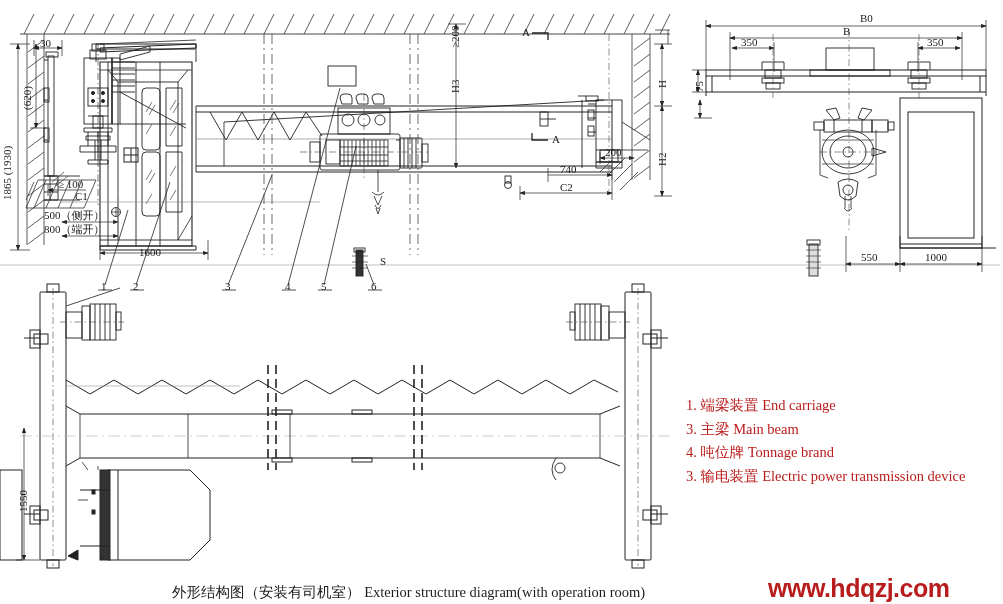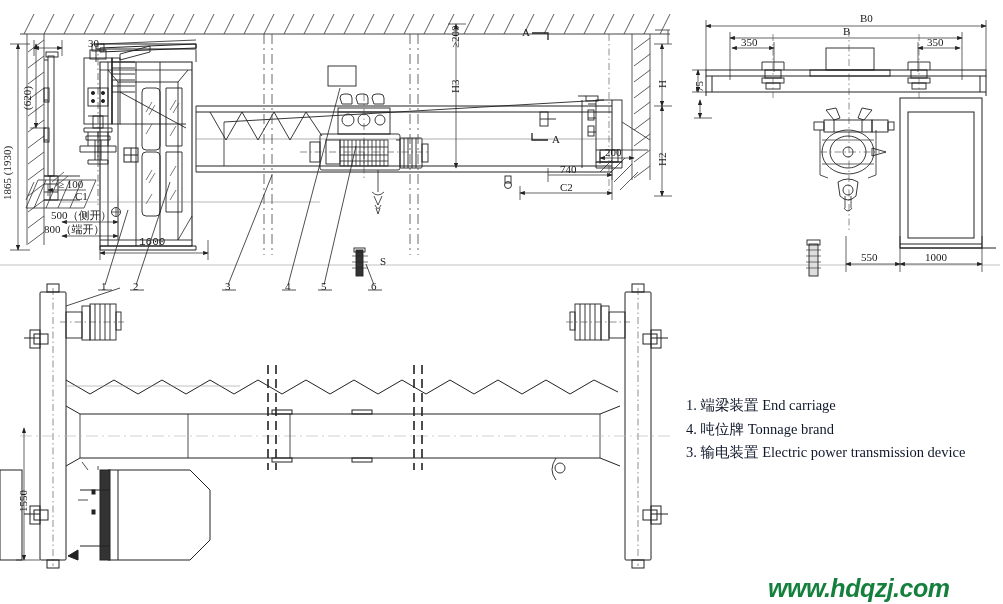--- a/index.html
+++ b/index.html
@@ -2,24 +2,24 @@
 <html><head>
 <meta charset="utf-8">
 <style>
   html,body{margin:0;padding:0;background:#ffffff;}
   body{width:1003px;height:604px;position:relative;overflow:hidden;
        font-family:"Liberation Serif", serif; color:#111;}
   #stage{position:absolute;left:0;top:0;width:1003px;height:604px;}
   svg{position:absolute;left:0;top:0;}
   .lbl{position:absolute;font-family:"Liberation Serif",serif;font-size:11px;color:#1a1a1a;white-space:nowrap;line-height:1;}
   .legend{position:absolute;left:686px;top:394px;width:315px;}
-  .legend .item{font-size:14.5px;line-height:23.5px;color:#0f172a;white-space:nowrap;font-family:"Liberation Serif",serif;}
+  .legend .item{font-size:14.5px;line-height:23.5px;color:#b91c1c;white-space:nowrap;font-family:"Liberation Serif",serif;}
   .caption{position:absolute;left:172px;top:583px;font-size:14.5px;color:#1d1d1d;white-space:nowrap;font-family:"Liberation Serif",serif;}
   .wm{position:absolute;left:768px;top:574px;font-family:"Liberation Sans",sans-serif;
-      font-size:25px;font-weight:bold;font-style:italic;color:#15803d;letter-spacing:-0.5px;white-space:nowrap;}
+      font-size:25px;font-weight:bold;color:#b91c1c;letter-spacing:-0.5px;white-space:nowrap;}
 </style>
 </head>
 <body>
 
 <div id="stage">
 
 <svg width="1003" height="604" viewBox="0 0 1003 604">
   <defs>
     <pattern id="hatch" width="10" height="10" patternUnits="userSpaceOnUse" patternTransform="rotate(45)">
       <line x1="0" y1="0" x2="0" y2="10" stroke="#333" stroke-width="0.7"></line>
@@ -613,26 +613,26 @@
       <line x1="24" y1="428" x2="24" y2="560" marker-start="url(#arS)" marker-end="url(#ar)"></line>
       <line x1="16" y1="560" x2="40" y2="560"></line>
     </g>
 
     <line x1="66" y1="306" x2="120" y2="288" stroke="#222" stroke-width="0.8"></line>
   </g>
 </svg>
 
 <div class="lbl" style="left:2px;top:200px;transform:rotate(-90deg);transform-origin:0 0;">1865 (1930)</div>
 <div class="lbl" style="left:22px;top:110px;transform:rotate(-90deg);transform-origin:0 0;">(620)</div>
-<div class="lbl" style="left:40px;top:38px;margin-left:48px;">30</div>
+<div class="lbl" style="left:40px;top:38px;">30</div>
 <div class="lbl" style="left:58px;top:179px;">≥ 100</div>
 <div class="lbl" style="left:75px;top:191px;text-align:right;">C1</div>
-<div class="lbl" style="left:44px;top:210px;padding-left:7px;">500（侧开）</div>
+<div class="lbl" style="left:44px;top:210px;">500（侧开）</div>
 <div class="lbl" style="left:44px;top:224px;text-align:right;">800（端开）</div>
-<div class="lbl" style="left:139px;top:237px;font-family:Liberation Mono, monospace;">1600</div>
+<div class="lbl" style="left:139px;top:247px;">1600</div>
 <div class="lbl" style="left:450px;top:48px;transform:rotate(-90deg);transform-origin:0 0;">≥200</div>
 <div class="lbl" style="left:450px;top:93px;transform:rotate(-90deg);transform-origin:0 0;">H3</div>
 <div class="lbl" style="left:657px;top:88px;transform:rotate(-90deg);transform-origin:0 0;">H</div>
 <div class="lbl" style="left:657px;top:166px;transform:rotate(-90deg);transform-origin:0 0;">H2</div>
 <div class="lbl" style="left:605px;top:147px;">200</div>
 <div class="lbl" style="left:560px;top:164px;">740</div>
 <div class="lbl" style="left:560px;top:182px;">C2</div>
 <div class="lbl" style="left:380px;top:256px;">S</div>
 <div class="lbl" style="left:522px;top:27px;">A</div>
 <div class="lbl" style="left:552px;top:134px;">A</div>
@@ -649,20 +649,22 @@
 <div class="lbl" style="left:741px;top:37px;">350</div>
 <div class="lbl" style="left:927px;top:37px;">350</div>
 <div class="lbl" style="left:694px;top:92px;transform:rotate(-90deg);transform-origin:0 0;">75</div>
 <div class="lbl" style="left:861px;top:252px;">550</div>
 <div class="lbl" style="left:925px;top:252px;text-align:right;">1000</div>
 
 <div class="lbl" style="left:18px;top:512px;transform:rotate(-90deg);transform-origin:0 0;">1550</div>
 
 <div class="legend">
   <div class="item">1. 端梁装置 End carriage</div>
+  <div class="item">3. 主梁 Main beam</div>
   <div class="item">4. 吨位牌 Tonnage brand</div>
   <div class="item">3. 输电装置 Electric power transmission device</div>
 </div>
 
+<div class="caption">外形结构图（安装有司机室） Exterior structure diagram(with operation room)</div>
 
 <div class="wm">www.hdqzj.com</div>
 
 </div>
 
 </body></html>

